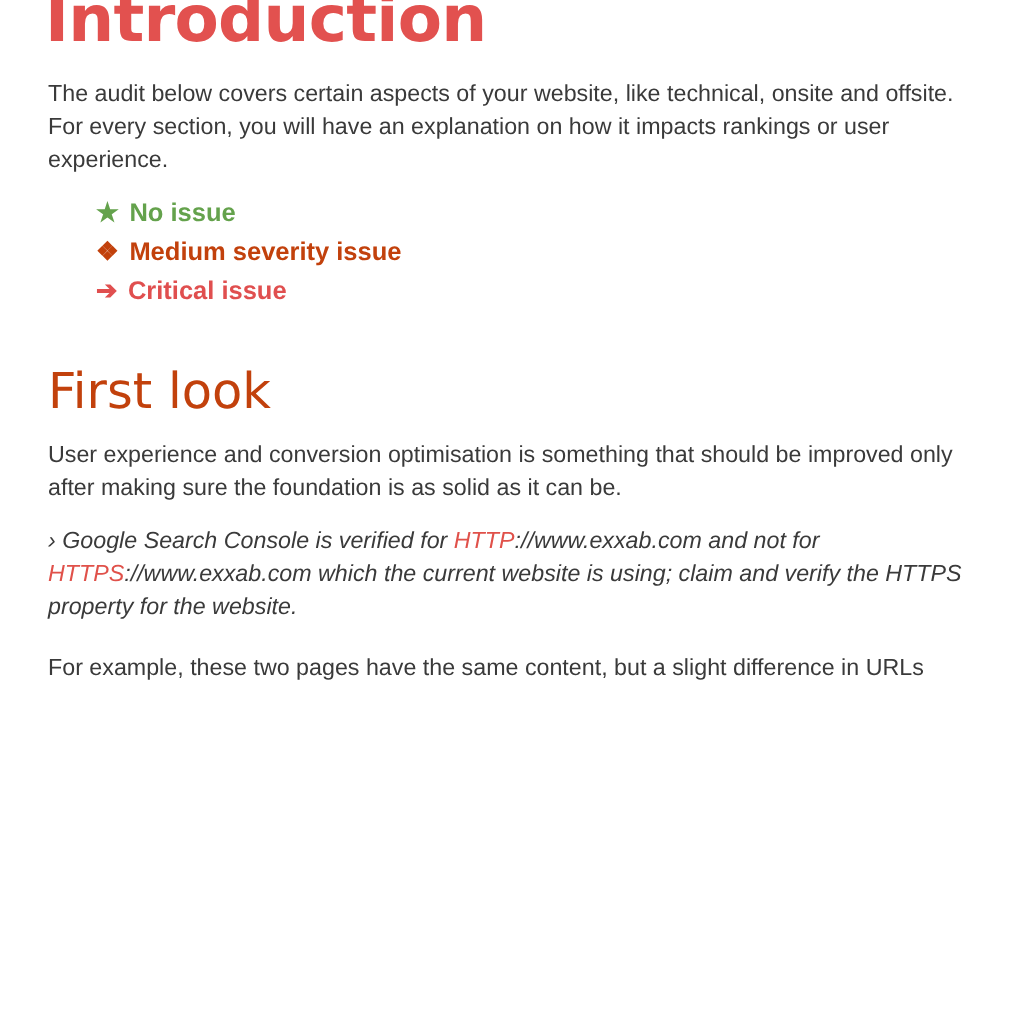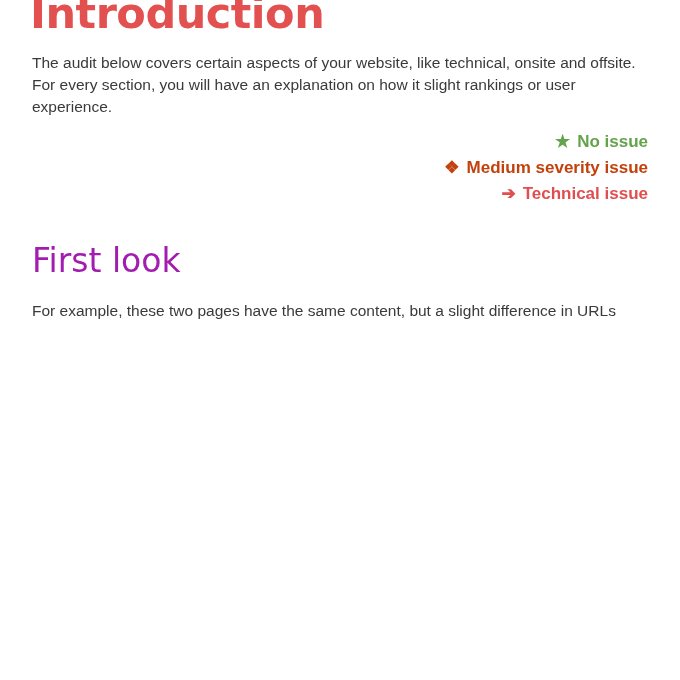--- a/index.html
+++ b/index.html
@@ -27,40 +27,39 @@
     font-weight: 700;
     letter-spacing: -0.5px;
     color: #e2514f;
     margin: -9px 0 0 -2px;
   }
   .section-title {
     font-family: "DejaVu Sans", sans-serif;
     font-size: 33px;
     line-height: 40px;
     font-weight: 400;
-    color: #a21caf;
+    color: #c2410c;
     margin: 34px 0 0 0;
   }
   p {
     margin: 0;
   }
   .para-audit        { margin-top: 17px; }
   .para-symbols-intro{ margin-top: 11px; }
   .para-red-issues   { margin-top: 11px; }
   .para-shape        { margin-top: 15px; }
   .para-ux           { margin-top: 12px; }
   .note-gsc          { margin-top: 13px; }
   .note-slash        { margin-top: 23px; }
   .para-example      { margin-top: 19px; }
 
   ul.symbol-list {
     list-style: none;
     margin: 11px 0 0 0;
     padding: 0 0 0 32px;
-    text-align: right;
   }
   ul.symbol-list li {
     font-weight: 700;
     font-size: 17px;
     line-height: 26px;
   }
   .sym {
     display: inline-block;
     margin-right: 7px;
   }
@@ -78,37 +77,39 @@
     cursor: pointer;
   }
 </style>
 </head>
 <body>
 
 <div class="page">
 
   <h1 class="doc-title">Introduction</h1>
 
-  <p class="para-audit">The audit below covers certain aspects of your website, like technical, onsite and offsite. For every section, you will have an explanation on how it slight rankings or user experience.</p>
+  <p class="para-audit">The audit below covers certain aspects of your website, like technical, onsite and offsite. For every section, you will have an explanation on how it impacts rankings or user experience.</p>
 
 
   <ul class="symbol-list">
     <li class="sev-none">
       <span class="sym">★</span><span>No issue</span>
     </li>
     <li class="sev-medium">
       <span class="sym">❖</span><span>Medium severity issue</span>
     </li>
     <li class="sev-critical">
-      <span class="sym">➔</span><span>Technical issue</span>
+      <span class="sym">➔</span><span>Critical issue</span>
     </li>
   </ul>
 
 
   <h2 class="section-title">First look</h2>
 
 
+  <p class="para-ux">User experience and conversion optimisation is something that should be improved only after making sure the foundation is as solid as it can be.</p>
 
+  <p class="note note-gsc"><span>› Google Search Console is verified for </span><span class="link">HTTP</span><span>://www.exxab.com and not for </span><span class="link">HTTPS</span><span>://www.exxab.com which the current website is using; claim and verify the HTTPS property for the website.</span></p>
 
 
   <p class="para-example">For example, these two pages have the same content, but a slight difference in URLs</p>
 
 </div>
 
 </body></html>

